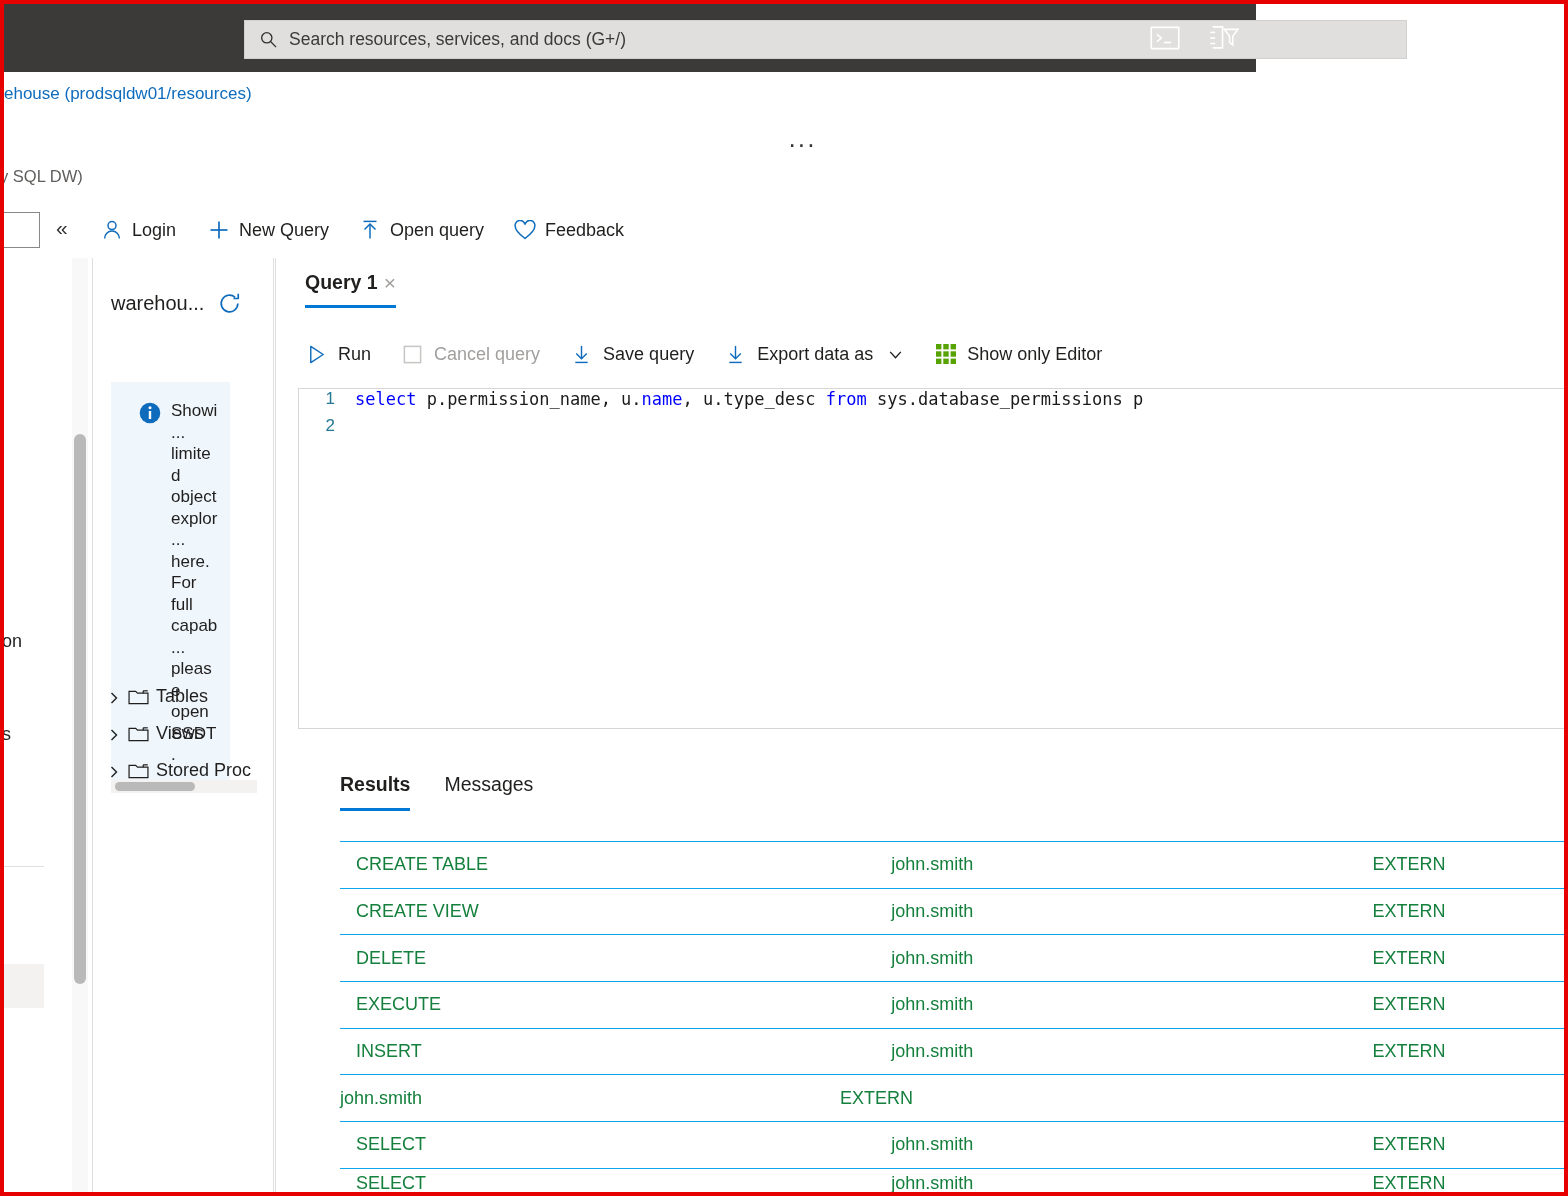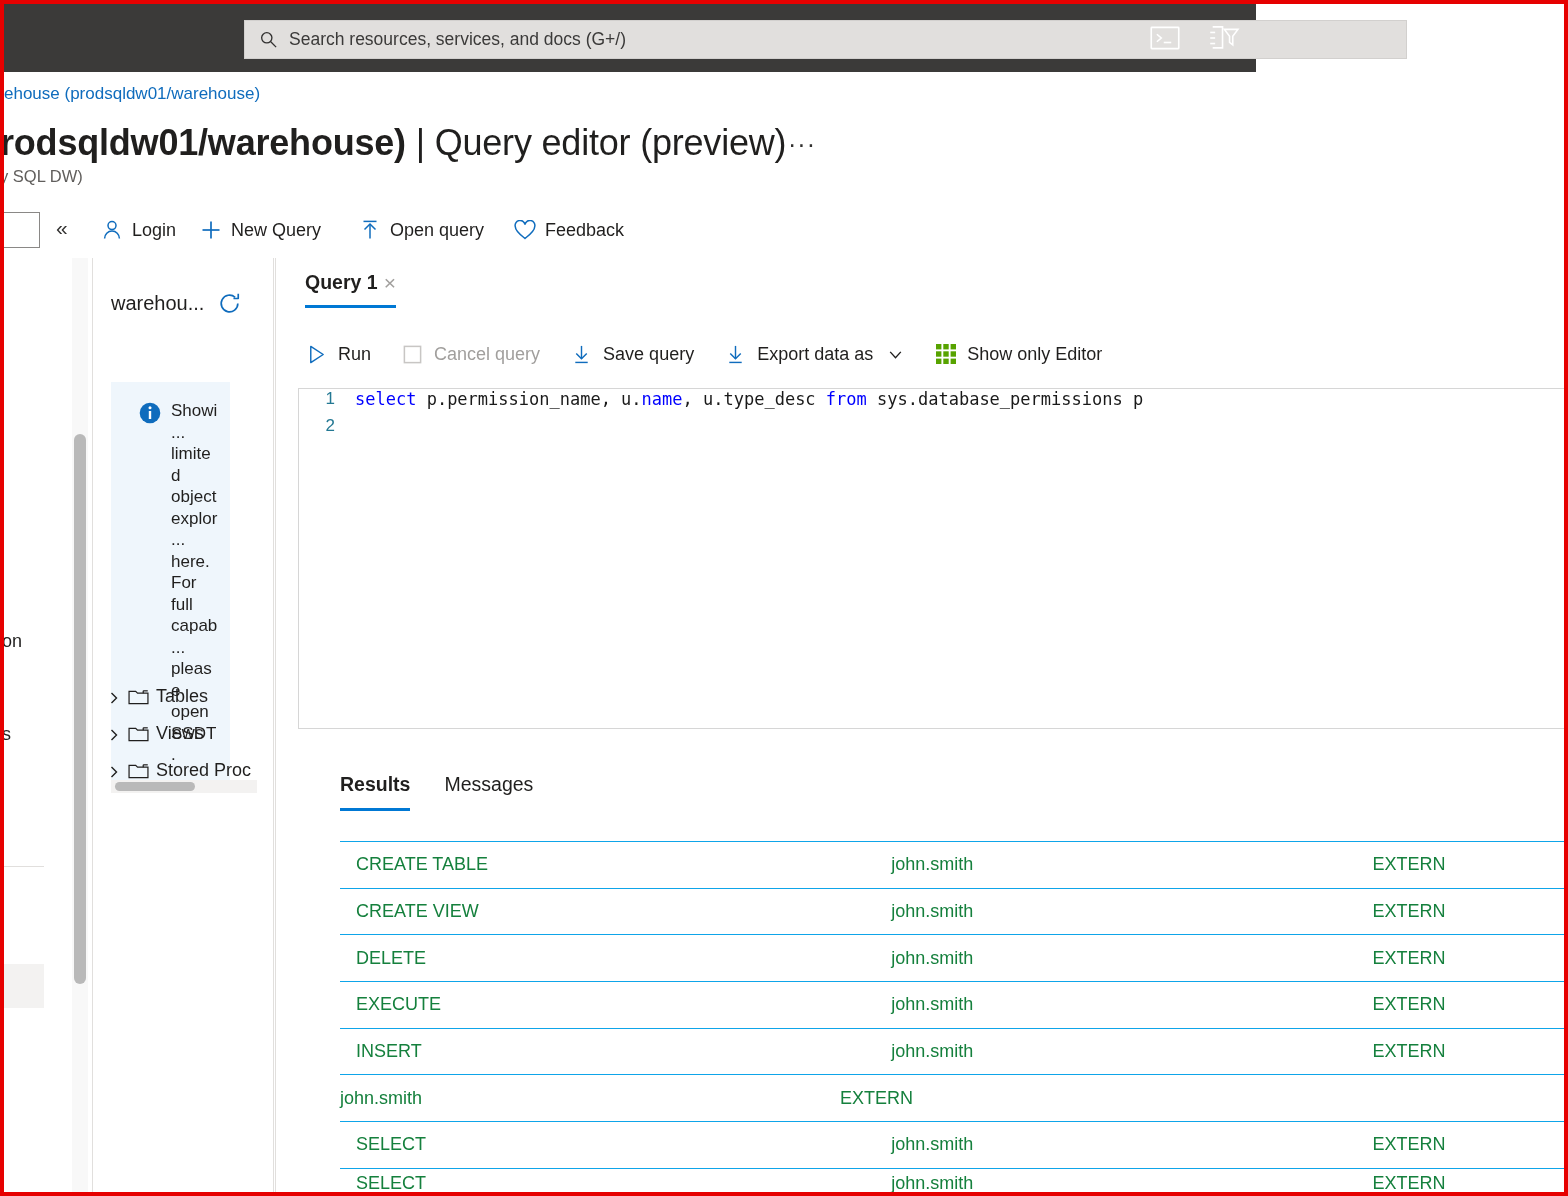--- a/index.html
+++ b/index.html
@@ -278,43 +278,40 @@
           <path d="M3 2 h8 v17 h-8"></path>
           <line x1="1" y1="6.5" x2="5" y2="6.5"></line>
           <line x1="1" y1="11" x2="5" y2="11"></line>
           <line x1="1" y1="15.5" x2="5" y2="15.5"></line>
           <path d="M12.5 4 h11 l-4.2 5.5 v7 l-2.6 -2 v-5 z"></path>
         </svg>
       </div>
     </div>
   </div>
 
-  <div class="breadcrumb">ehouse (prodsqldw01/warehouse)</div>
-
-  <div class="page-title">
-    <span>rodsqldw01/warehouse)</span><span class="title-normal"> | Query editor (preview)</span>
-  </div>
+  <div class="breadcrumb">ehouse (prodsqldw01/resources)</div>
+
   <div class="title-ellipsis">···</div>
 
   <div class="page-subtitle">y SQL DW)</div>
 
   <div class="resource-search-box"></div>
   <div class="collapse-chevrons">«</div>
 
   <div class="cmd-item" style="left:97px;">
     <span class="cmd-icon">
       <svg viewBox="0 0 22 22" width="22" height="22" fill="none" stroke="#0f6cbd" stroke-width="1.5">
         <circle cx="11" cy="6.6" r="4"></circle>
           <path d="M3.6 19.5 a7.4 7.4 0 0 1 14.8 0"></path>
       </svg>
     </span>
     <span>Login</span>
   </div>
 
-  <div class="cmd-item" style="left:196px;">
+  <div class="cmd-item" style="left:204px;">
     <span class="cmd-icon">
       <svg viewBox="0 0 22 22" width="22" height="22" stroke="#0f6cbd" stroke-width="1.7">
         <line x1="11" y1="2.5" x2="11" y2="19.5"></line>
           <line x1="2.5" y1="11" x2="19.5" y2="11"></line>
       </svg>
     </span>
     <span>New Query</span>
   </div>
 
   <div class="cmd-item" style="left:355px;">

